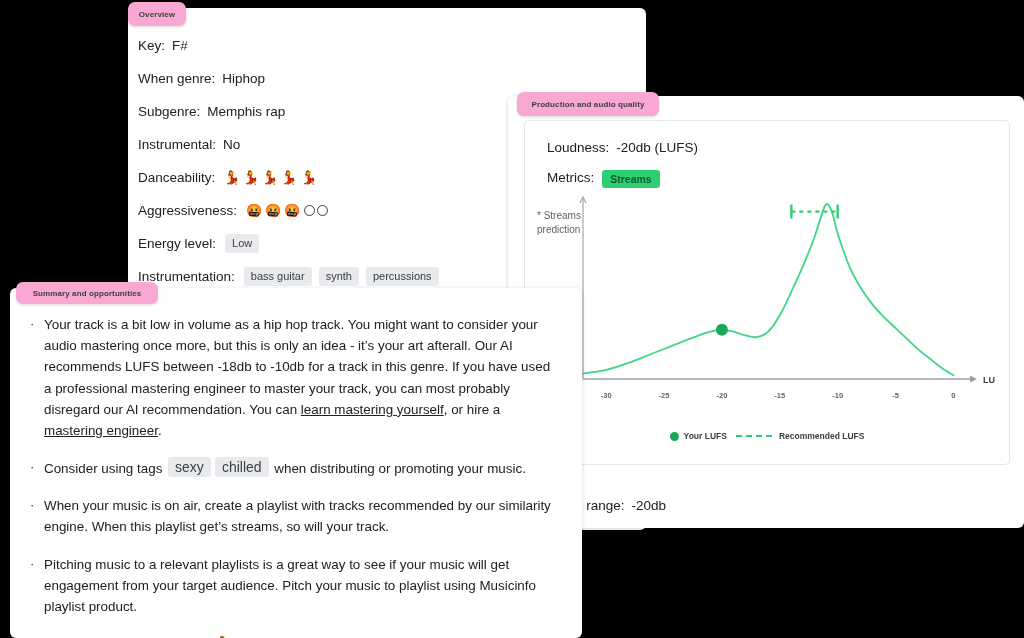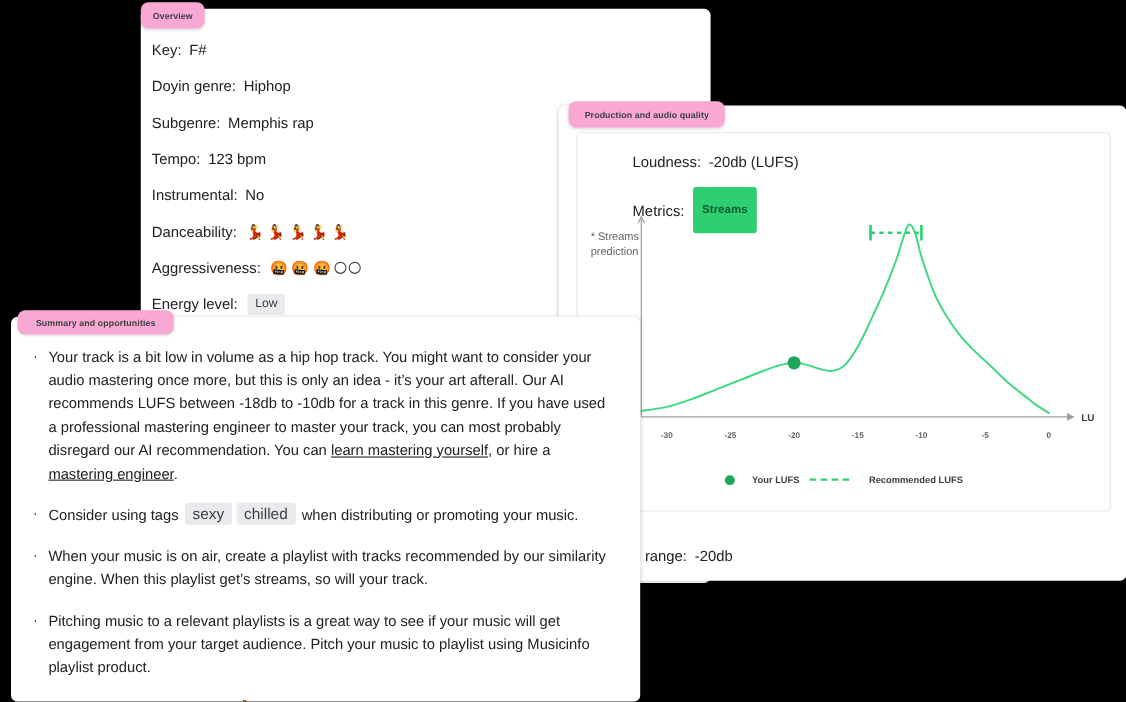--- a/index.html
+++ b/index.html
@@ -119,35 +119,34 @@
     left: 16px;
     top: 24px;
     right: 14px;
     height: 345px;
     border: 1px solid #e4e6e8;
     border-radius: 5px;
     box-sizing: border-box;
   }
   .prod-row {
     display: flex;
-    align-items: center;
+    align-items: flex-start;
     font-size: 13.5px;
     color: #202124;
-    margin-left: 28px;
   }
   #loudness-row { position: absolute; left: 22px; top: 19px; }
   #metrics-row  { position: absolute; left: 22px; top: 49px; }
   .badge-streams {
     margin-left: 8px;
     background: #2ecf72;
     color: #0b5b2e;
     font-size: 10.5px;
     font-weight: bold;
     border-radius: 3px;
-    padding: 15px 8px;
+    padding: 3px 8px;
     line-height: 1.15;
   }
   #dynamic-range-row {
     position: absolute;
     left: 22px;
     top: 402px;
     font-size: 13.5px;
     color: #202124;
     display: flex;
     align-items: center;
@@ -189,21 +188,21 @@
     background: #1ea65a;
     display: inline-block;
   }
   .legend-dash {
     display: inline-block;
     width: 36px;
     height: 0;
     border-top: 2px dashed #2ecf72;
     margin: 0 2px;
   }
-  .legend-item { display: flex; align-items: center; gap: 16px; }
+  .legend-item { display: flex; align-items: center; gap: 5px; }
   #chart-svg { position: absolute; left: 0; top: 70px; }
 
   
   #summary-panel {
     left: 10px;
     top: 288px;
     width: 572px;
     height: 350px;
     z-index: 3;
   }
@@ -247,30 +246,26 @@
 </head>
 <body>
 
 <div class="panel" id="overview-panel">
   <div class="ov-rows">
     <div class="ov-row">
       <span class="ov-label">Key:</span>
       <span class="ov-value">F#</span>
     </div>
     <div class="ov-row">
-      <span class="ov-label">Doyin genre:</span>
+      <span class="ov-label">When genre:</span>
       <span class="ov-value">Hiphop</span>
     </div>
     <div class="ov-row">
       <span class="ov-label">Subgenre:</span>
       <span class="ov-value">Memphis rap</span>
-    </div>
-    <div class="ov-row">
-      <span class="ov-label">Tempo:</span>
-      <span class="ov-value">123 bpm</span>
     </div>
     <div class="ov-row">
       <span class="ov-label">Instrumental:</span>
       <span class="ov-value">No</span>
     </div>
 
     <div class="ov-row">
       <span class="ov-label">Danceability:</span>
       <span class="emoji-rating" id="danceability-rating">
           <span>💃</span>

